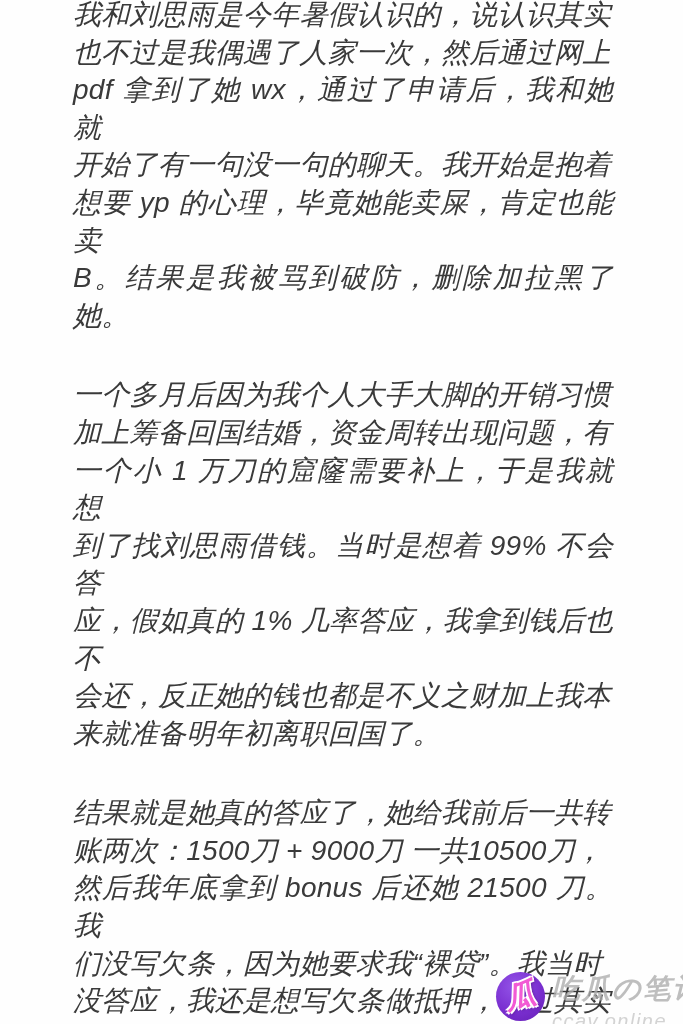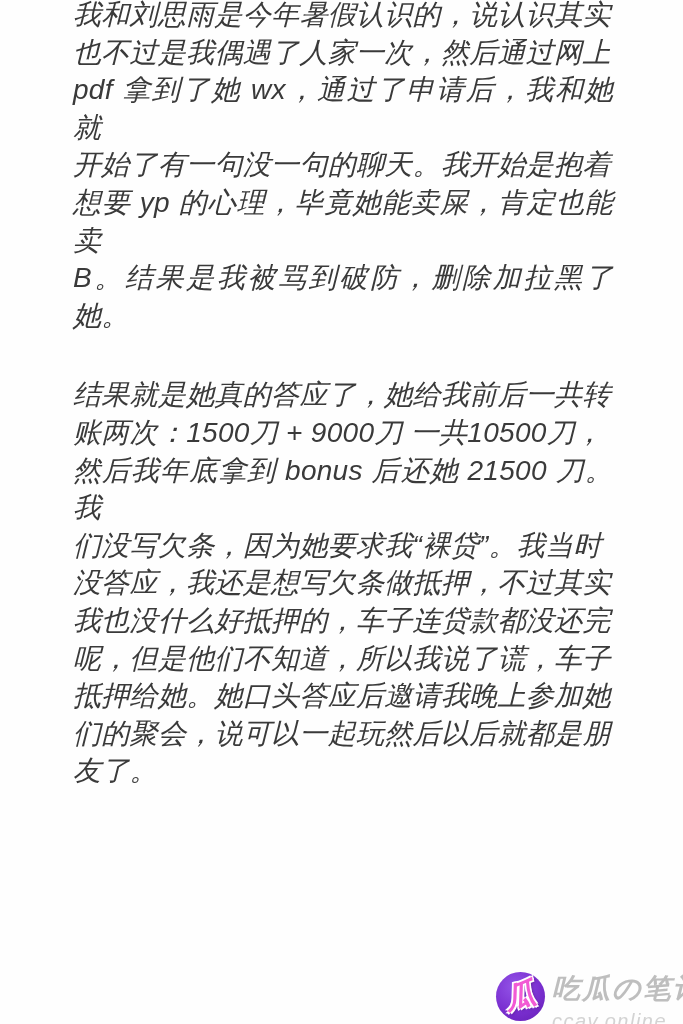--- a/index.html
+++ b/index.html
@@ -95,20 +95,27 @@
 
 <div class="page">
 
   <div class="story">
     <p class="para">我和刘思雨是今年暑假认识的，说认识其实
 也不过是我偶遇了人家一次，然后通过网上
 pdf 拿到了她 wx，通过了申请后，我和她就
 开始了有一句没一句的聊天。我开始是抱着
 想要 yp 的心理，毕竟她能卖屎，肯定也能卖
 B。结果是我被骂到破防，删除加拉黑了她。</p>
+    <p class="para">一个多月后因为我个人大手大脚的开销习惯
+加上筹备回国结婚，资金周转出现问题，有
+一个小 1 万刀的窟窿需要补上，于是我就想
+到了找刘思雨借钱。当时是想着 99% 不会答
+应，假如真的 1% 几率答应，我拿到钱后也不
+会还，反正她的钱也都是不义之财加上我本
+来就准备明年初离职回国了。</p>
     <p class="para">结果就是她真的答应了，她给我前后一共转
 账两次：1500刀 + 9000刀 一共10500刀，
 然后我年底拿到 bonus 后还她 21500 刀。我
 们没写欠条，因为她要求我“裸贷”。我当时
 没答应，我还是想写欠条做抵押，不过其实
 我也没什么好抵押的，车子连贷款都没还完
 呢，但是他们不知道，所以我说了谎，车子
 抵押给她。她口头答应后邀请我晚上参加她
 们的聚会，说可以一起玩然后以后就都是朋
 友了。</p>

